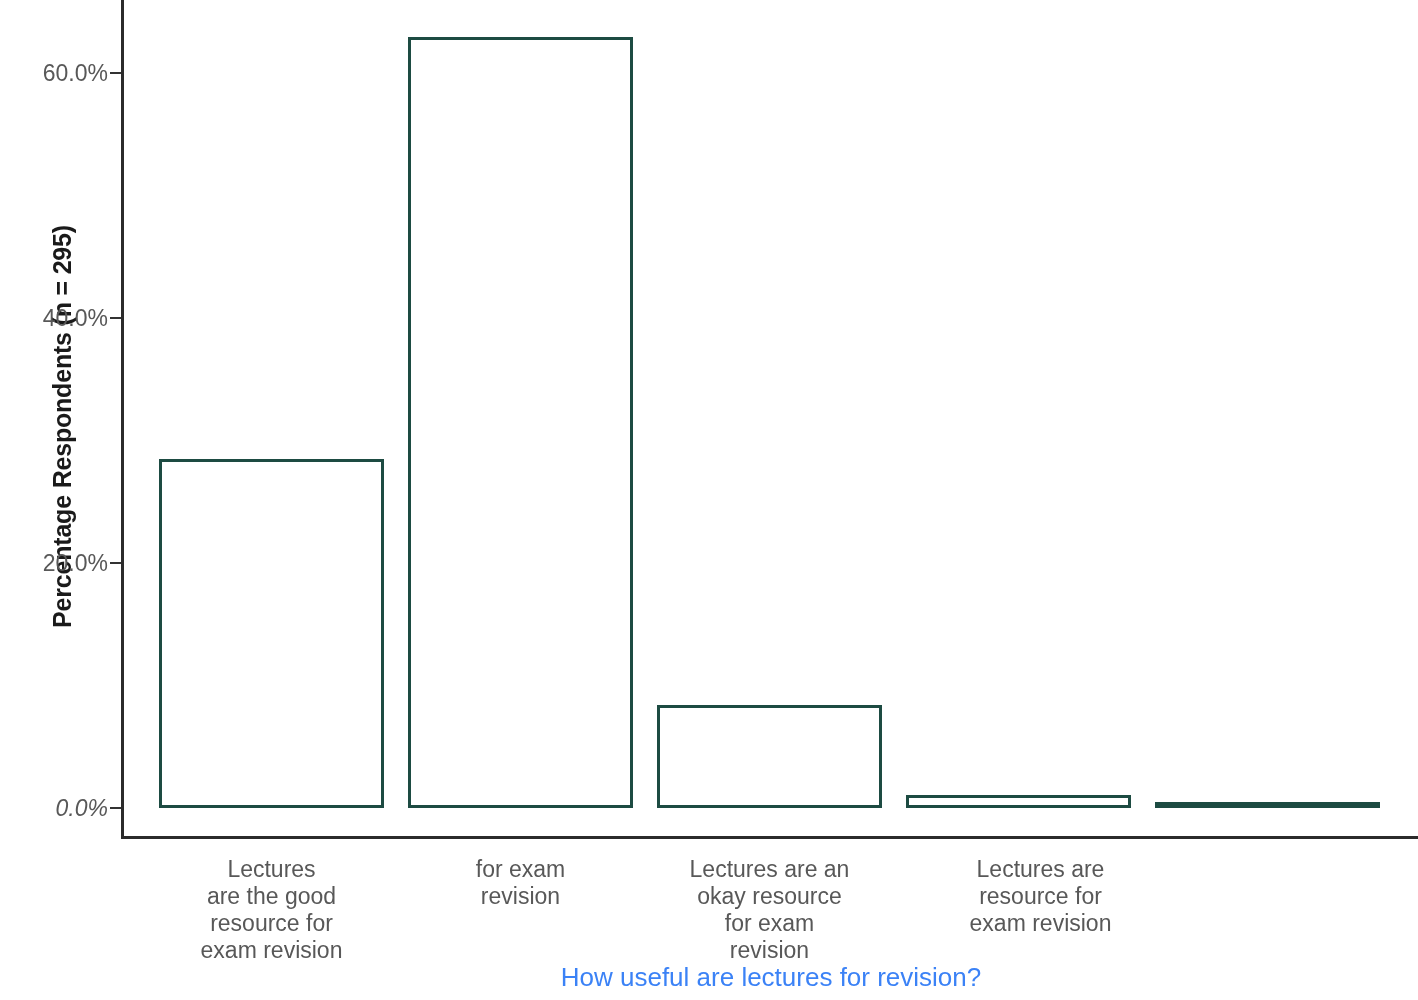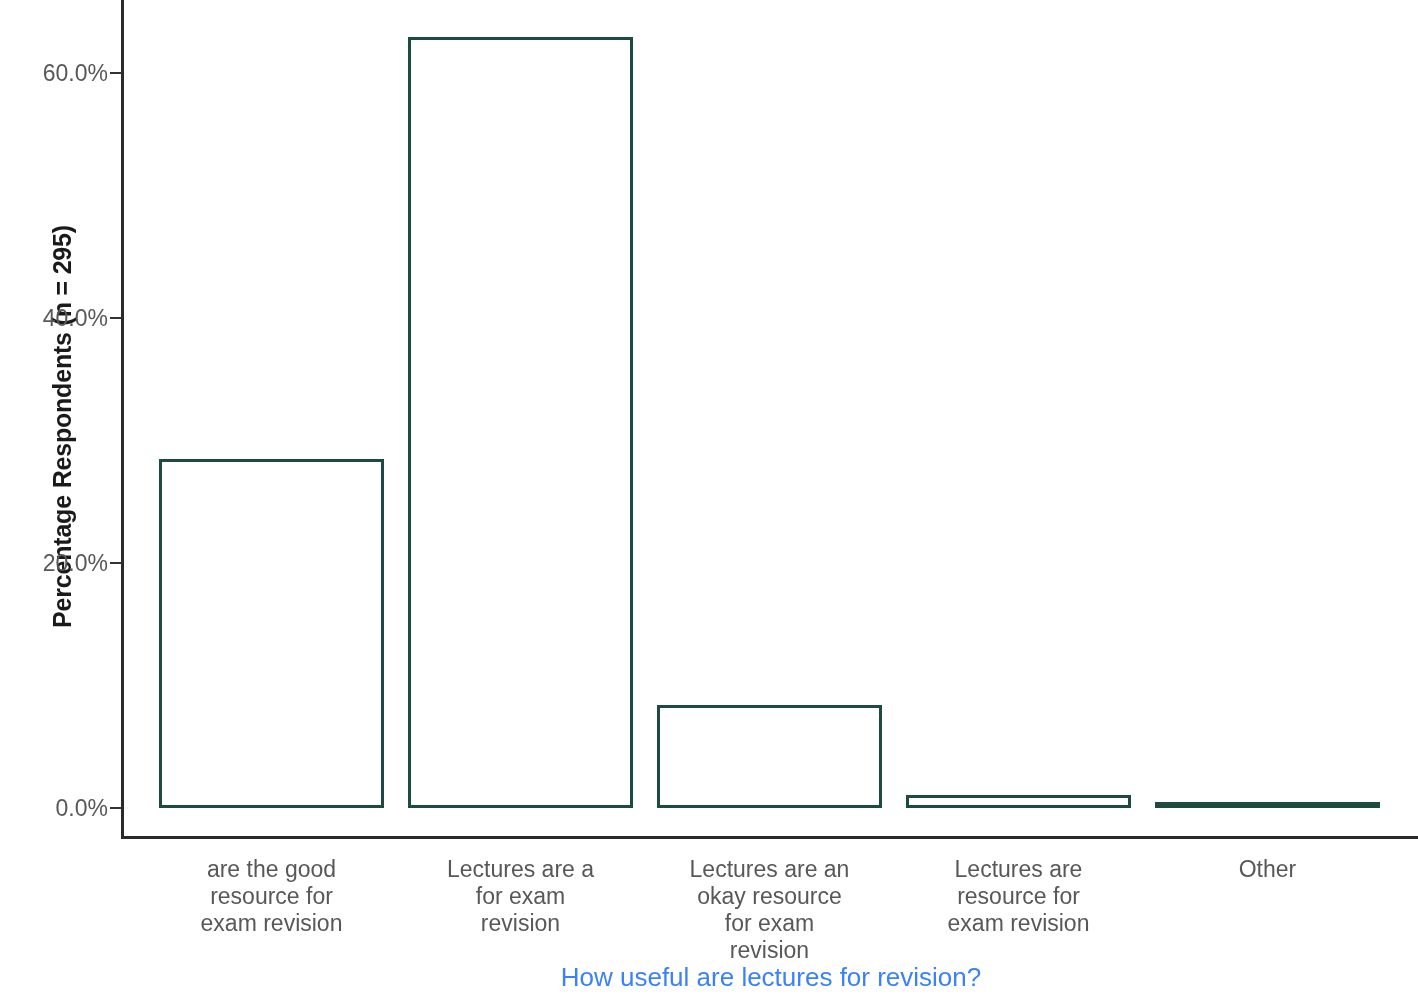--- a/index.html
+++ b/index.html
@@ -101,21 +101,21 @@
   }
 </style>
 </head>
 <body>
 
 <div id="chart-root">
 
   <div class="ylabel">Percentage Respondents (n = 295)</div>
 
   <div class="ytickwrap">
-    <div class="ytick" style="top:808px;">0.0%</div>
+    <div class="ytick" style="top:808px;font-style:italic;">0.0%</div>
     <div class="ytick" style="top:563px;">20.0%</div>
     <div class="ytick" style="top:318px;">40.0%</div>
     <div class="ytick" style="top:73px;">60.0%</div>
   </div>
 
   <div class="ytickmark" style="top:808px;"></div>
   <div class="ytickmark" style="top:563px;"></div>
   <div class="ytickmark" style="top:318px;"></div>
   <div class="ytickmark" style="top:73px;"></div>
 
@@ -125,40 +125,37 @@
   <div class="panel">
     <div class="bar" style="left: 35px; width: 225px; height: 349.125px; bottom: 28px; border-color: rgb(29, 75, 66); background: rgb(255, 255, 255);"></div>
     <div class="bar" style="left: 284px; width: 225px; height: 770.525px; bottom: 28px; border-color: rgb(29, 75, 66); background: rgb(255, 255, 255);"></div>
     <div class="bar" style="left: 533px; width: 225px; height: 102.9px; bottom: 28px; border-color: rgb(29, 75, 66); background: rgb(255, 255, 255);"></div>
     <div class="bar" style="left: 782px; width: 225px; height: 13.475px; bottom: 28px; border-color: rgb(29, 75, 66); background: rgb(255, 255, 255);"></div>
     <div class="bar" style="left: 1031px; width: 225px; height: 6.125px; bottom: 28px; border-color: rgb(29, 75, 66); background: rgb(255, 255, 255);"></div>
   </div>
 
   <div class="xlabels">
     <div class="xlabel" style="left:23px;  width:249px;">
+        <div>Lectures</div>
         <div>are the good</div>
         <div>resource for</div>
         <div>exam revision</div>
       </div>
     <div class="xlabel" style="left:272px; width:249px;">
-        <div>Lectures are a</div>
         <div>for exam</div>
         <div>revision</div>
       </div>
     <div class="xlabel" style="left:521px; width:249px;">
         <div>Lectures are an</div>
         <div>okay resource</div>
         <div>for exam</div>
         <div>revision</div>
       </div>
-    <div class="xlabel" style="left:770px; width:249px;">
+    <div class="xlabel" style="left:792px; width:249px;">
         <div>Lectures are</div>
         <div>resource for</div>
         <div>exam revision</div>
-      </div>
-    <div class="xlabel" style="left:1019px;width:249px;">
-        <div>Other</div>
       </div>
   </div>
 
   <div class="xtitle">How useful are lectures for revision?</div>
 
 </div>
 
 </body></html>

